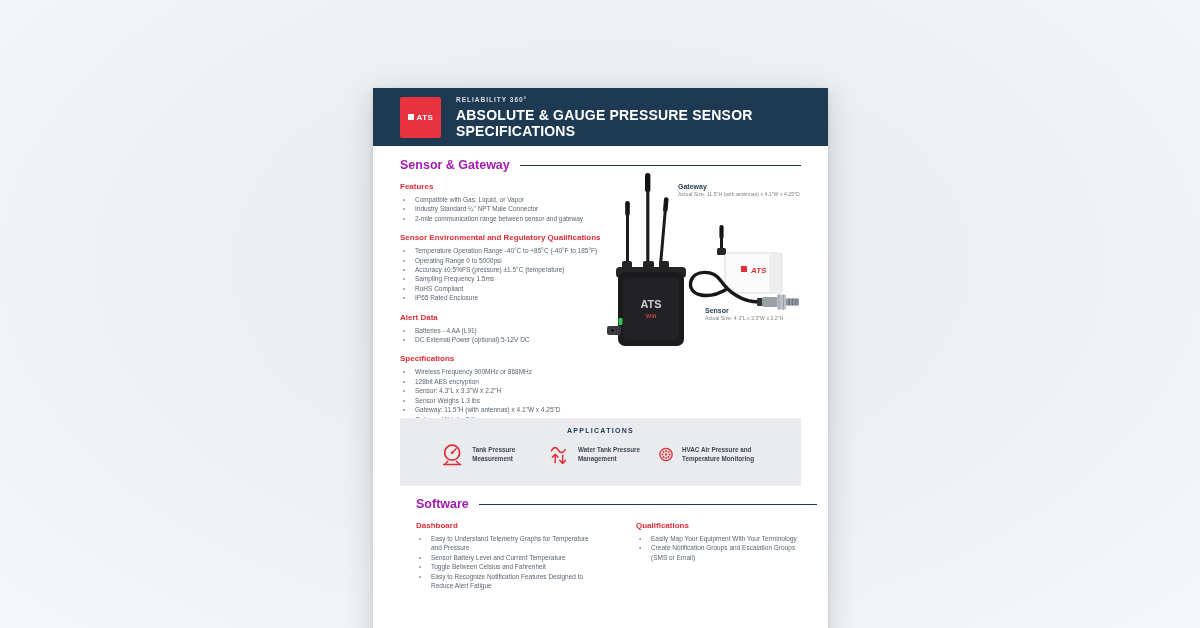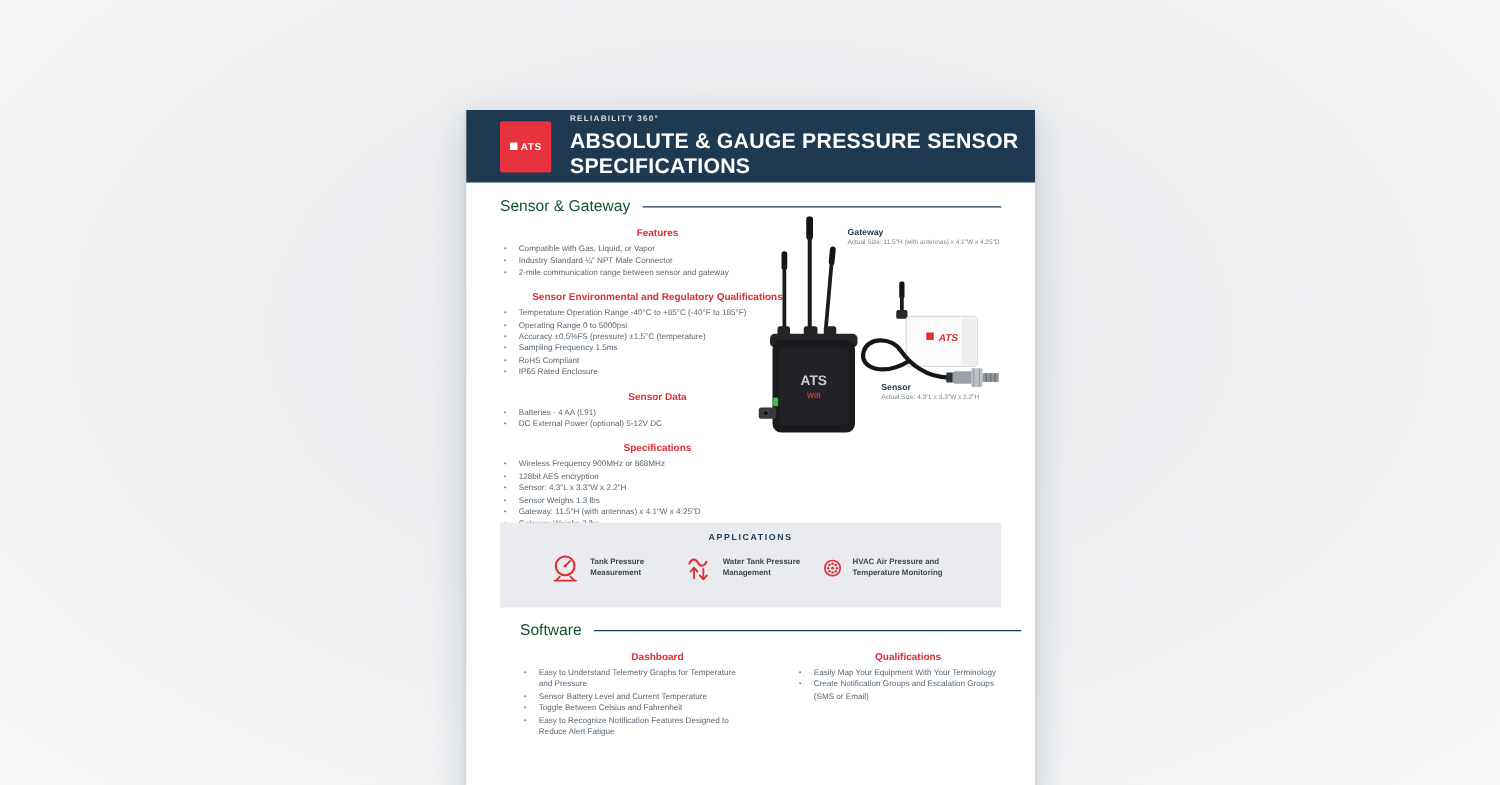--- a/index.html
+++ b/index.html
@@ -21,29 +21,29 @@
   }
   .logo {
     width:41px; height:41px; background:#e8323e; border-radius:2px;
     display:flex; align-items:center; justify-content:center; gap:3px;
     flex:0 0 auto;
   }
   .logo .sq { width:6px; height:6px; background:#ffffff; display:inline-block; }
   .logo .logo-txt { color:#ffffff; font-size:8px; font-weight:bold; letter-spacing:.5px; }
   .band-titles { margin-left:15px; }
   .eyebrow { color:rgba(255,255,255,.82); font-size:6.5px; font-weight:bold; letter-spacing:1px; }
-  .doc-title { color:#ffffff; font-size:17px; font-weight:bold; letter-spacing:.2px; margin-top:4px; }
+  .doc-title { color:#ffffff; font-size:14px; font-weight:bold; letter-spacing:.2px; margin-top:4px; }
 
   
   .content { position:relative; padding:0 27px; }
   .sec-head { display:flex; align-items:center; gap:10px; margin-top:12px; }
-  .sec-head .sec-title { font-size:12.5px; font-weight:normal; color:#14532d; white-space:nowrap; }
+  .sec-head .sec-title { font-size:12.5px; font-weight:bold; color:#a21caf; white-space:nowrap; }
   .sec-head .rule { flex:1; height:1px; background:#1e3a52; }
 
-  h3.red { color:#de2e36; font-size:8px; font-weight:bold; margin:10px 0 4px;text-align:center; }
+  h3.red { color:#de2e36; font-size:8px; font-weight:bold; margin:10px 0 4px; }
   ul.bullets { list-style:none; }
   ul.bullets li {
     position:relative; font-size:6.5px; line-height:9.4px; color:#5b6670;
     padding-left:15px;
   }
   ul.bullets li::before {
     content:"•"; position:absolute; left:3px; color:#8a939b; font-size:6.5px;
   }
   .left-col { width:252px; }
 
@@ -115,21 +115,21 @@
       <h3 class="red">Sensor Environmental and Regulatory Qualifications</h3>
       <ul class="bullets">
         <li>Temperature Operation Range -40°C to +85°C (-40°F to 185°F)</li>
         <li>Operating Range 0 to 5000psi</li>
         <li>Accuracy ±0.5%FS (pressure)  ±1.5°C (temperature)</li>
         <li>Sampling Frequency 1.5ms</li>
         <li>RoHS Compliant</li>
         <li>IP65 Rated Enclosure</li>
       </ul>
 
-      <h3 class="red">Sensor Data</h3>
+      <h3 class="red">Alert Data</h3>
       <ul class="bullets">
         <li>Batteries - 4 AA (L91)</li>
         <li>DC External Power (optional) 5-12V DC</li>
       </ul>
 
       <h3 class="red">Specifications</h3>
       <ul class="bullets">
         <li>Wireless Frequency 900MHz or 868MHz</li>
         <li>128bit AES encryption</li>
         <li>Sensor: 4.3"L x 3.3"W x 2.2"H</li>

